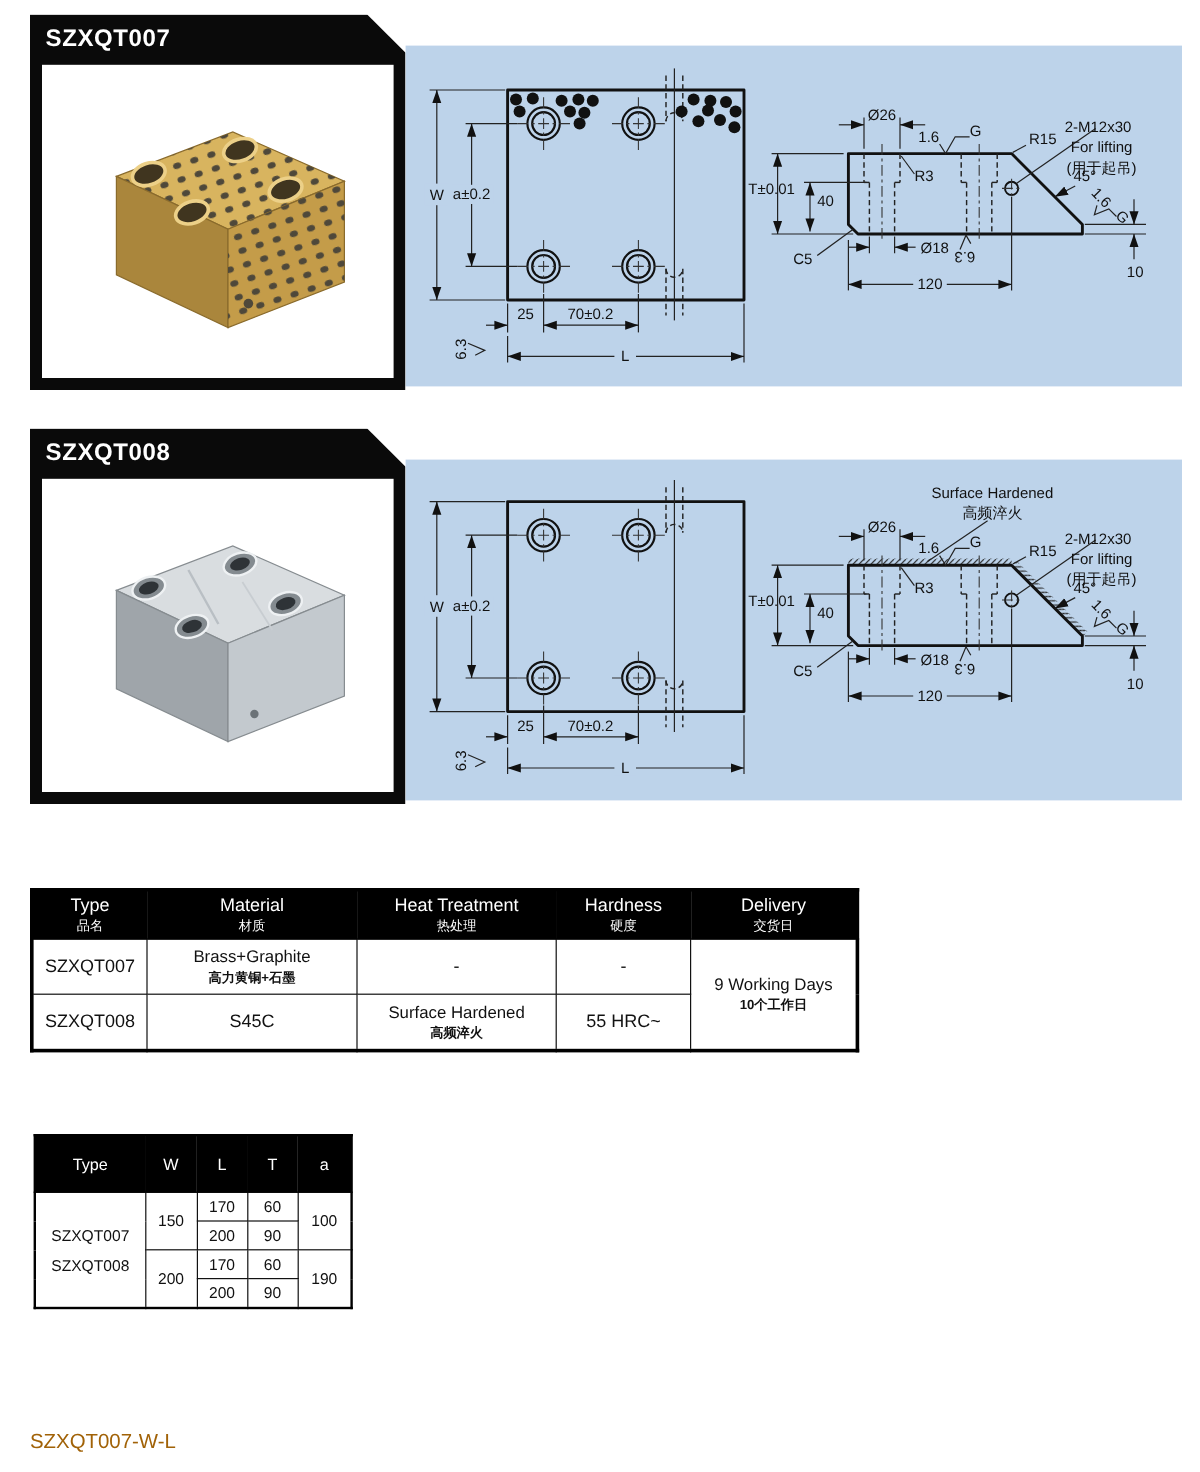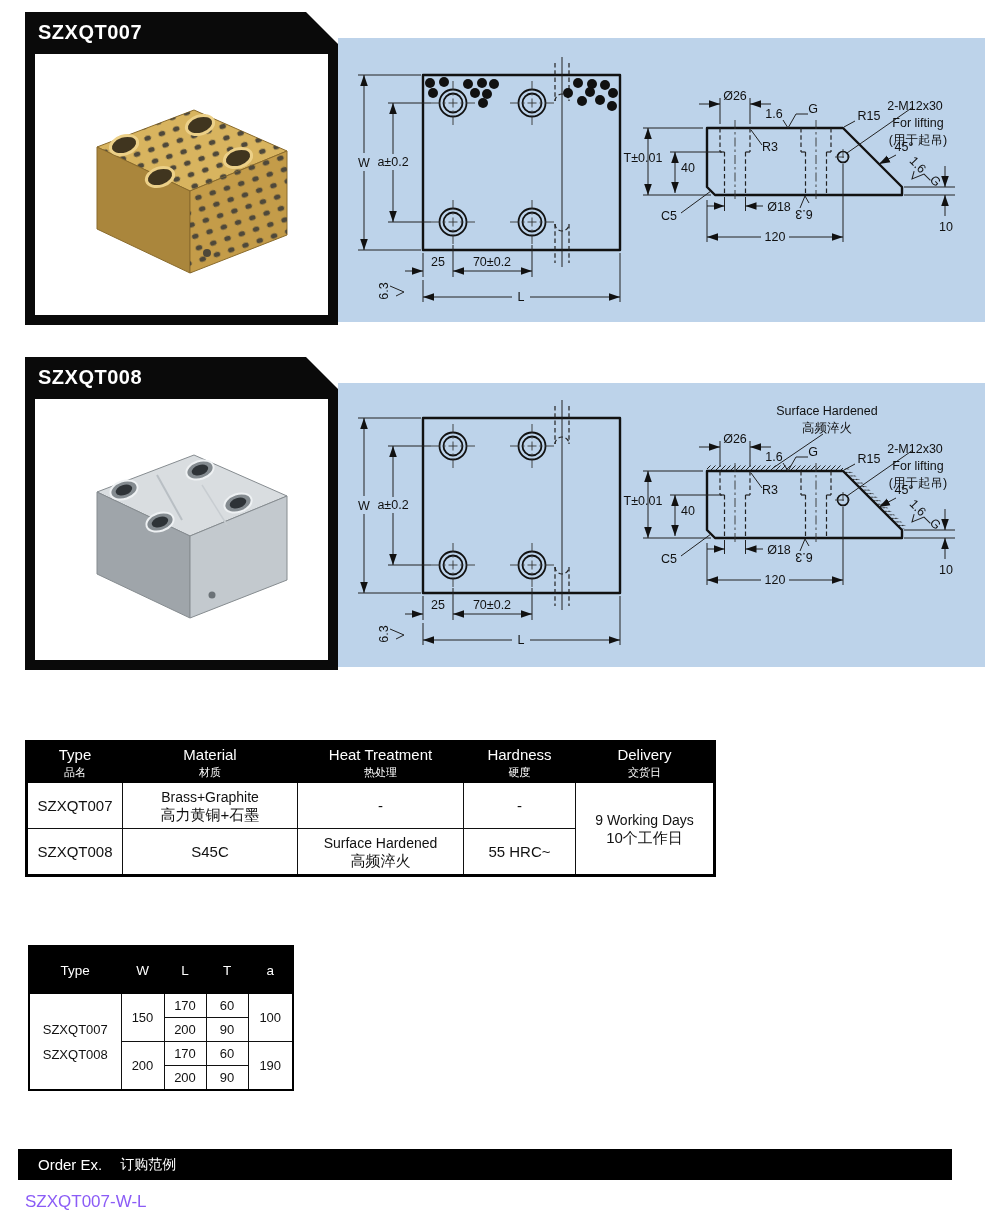--- a/index.html
+++ b/index.html
@@ -21,32 +21,32 @@
              display:flex;align-items:center;justify-content:center;}
   
   table{border-collapse:collapse;padding-left:44px;}
   .spec{width:688px;border:3px solid #000;table-layout:fixed;}
   .spec th,.spec td{border:1.5px solid #111;text-align:center;vertical-align:middle;padding:1px 2px;}
   .spec th{background:#000;color:#fff;border-color:#000;height:37px;font-weight:normal;}
   .spec td{height:43px;font-size:15px;}
   .h-en{font-size:15px;line-height:18px;}
   .h-cn{font-size:11px;line-height:16px;}
   .c-en{font-size:14px;line-height:19px;}
-  .c-cn{font-size:15px;line-height:16px;}
+  .c-cn{font-size:11px;line-height:16px;font-weight:bold;}
   
   .dim{width:264px;border:2.5px solid #000;table-layout:fixed;}
   .dim th{background:#000;color:#fff;border:1px solid #000;height:44px;font-size:13.5px;font-weight:normal;}
   .dim td{border:1.3px solid #111;text-align:center;height:21px;font-size:13px;}
   .typecell div{line-height:25px;font-size:13px;}
   
   .order-bar{left:18px;top:1149px;width:934px;height:31px;background:#000;color:#fff;
              display:flex;align-items:center;padding-left:20px;box-sizing:border-box;}
   .order-en{font-size:15px;}
   .order-cn{font-size:14px;margin-left:18px;}
-  .order-ex{left:25px;top:1192px;font-size:17px;color:#8b5cf6;}
+  .order-ex{left:25px;top:1192px;font-size:17px;color:#a16207;}
 </style>
 </head>
 <body>
 
 <div id="page">
 
   <div class="abs panel" style="left:338px;top:38px;width:647px;height:284px;"></div>
 
   <svg class="abs" style="left:348px;top:55px;" width="290" height="255" viewBox="0 0 290 255">
     <defs>
@@ -525,19 +525,15 @@
       <td>60</td>
       <td rowspan="2">190</td>
     </tr>
     <tr>
       <td>200</td>
       <td>90</td>
     </tr>
   </tbody>
     </table>
 
-  <div class="abs order-bar">
-    <span class="order-en">Order Ex.</span>
-    <span class="order-cn">订购范例</span>
-  </div>
   <div class="abs order-ex">SZXQT007-W-L</div>
 
 </div>
 
 </body></html>

